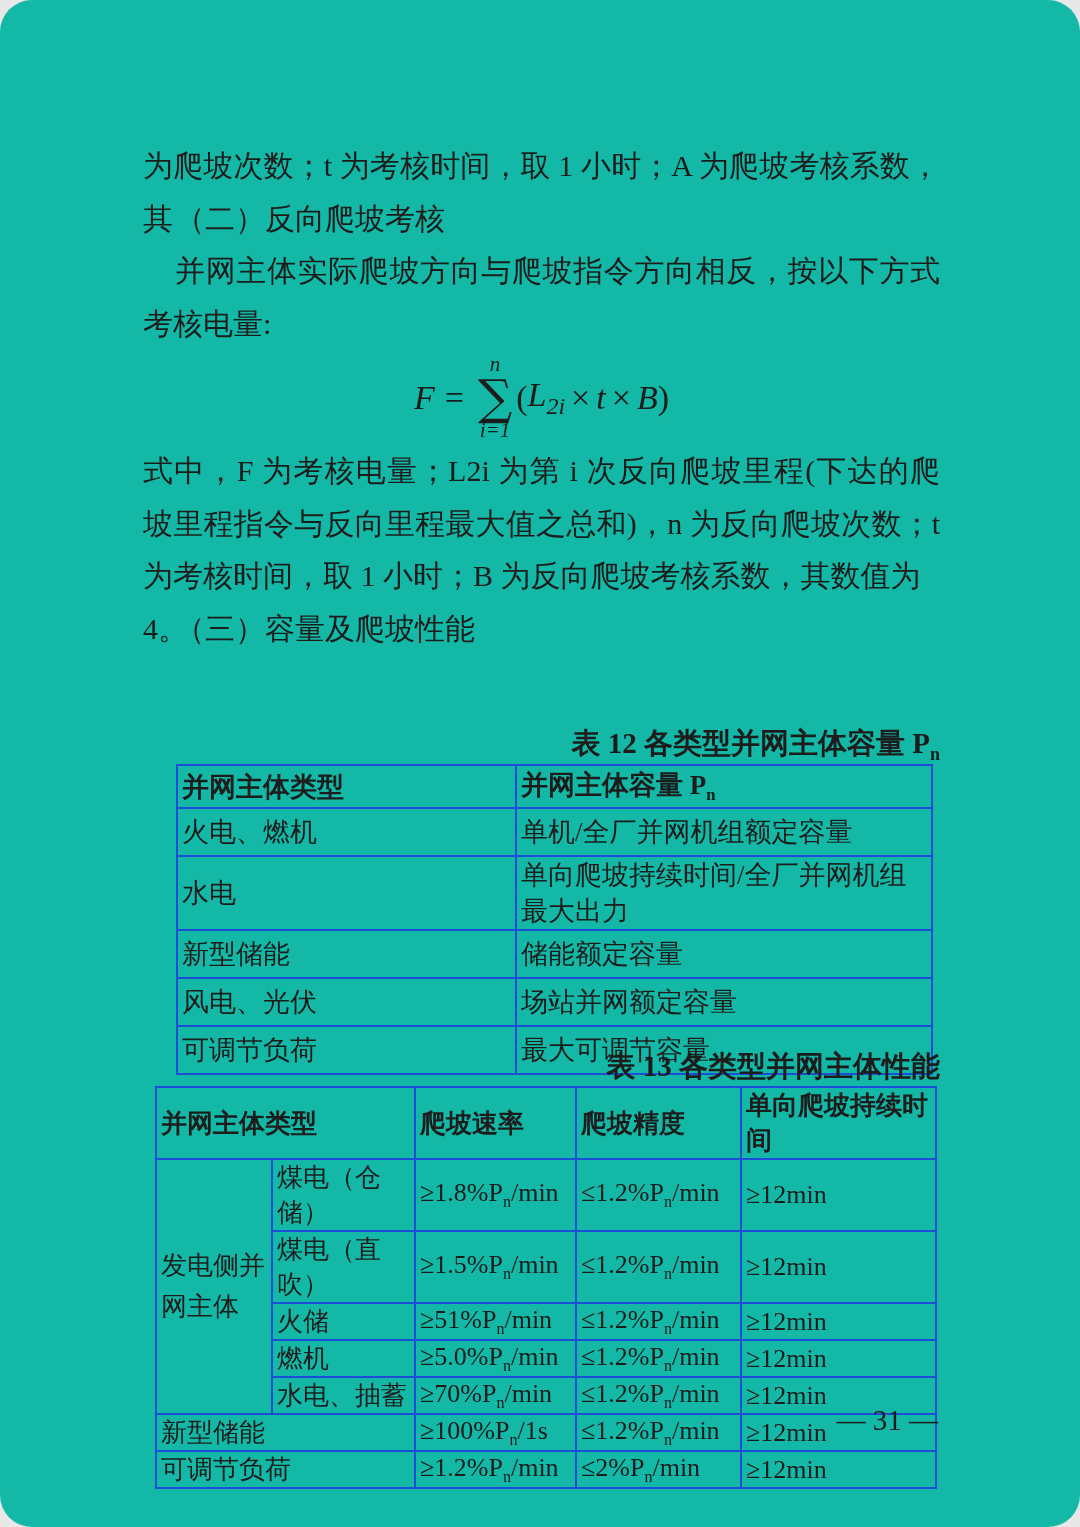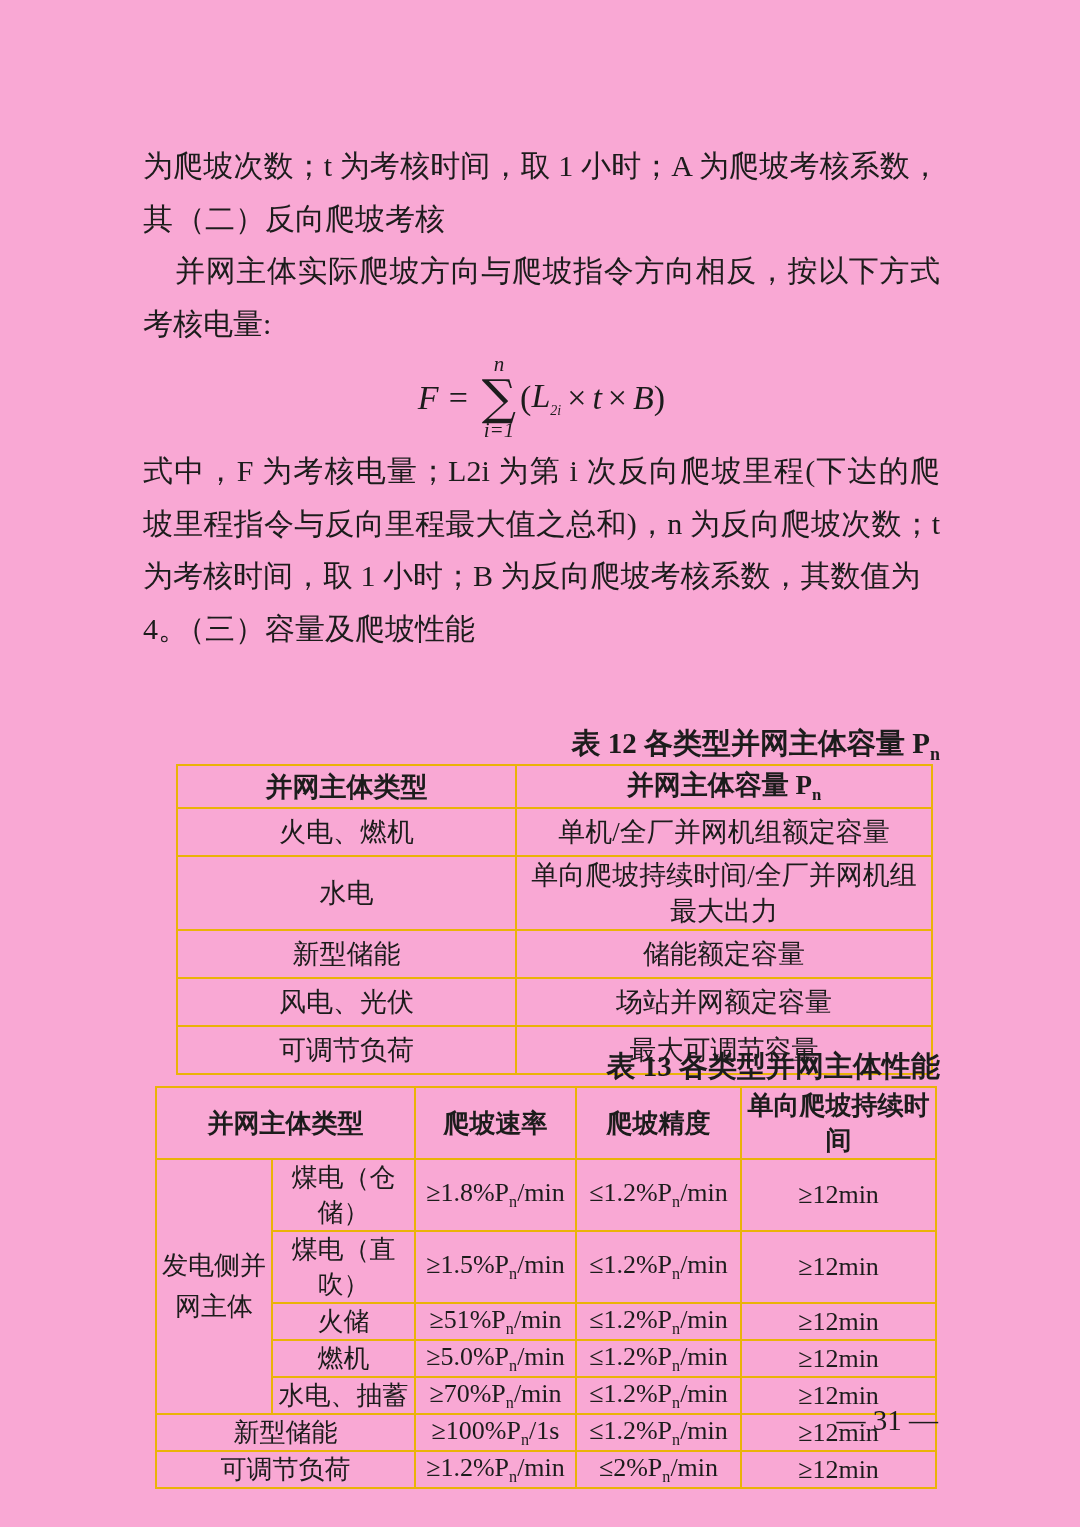--- a/index.html
+++ b/index.html
@@ -1,52 +1,53 @@
 <!DOCTYPE html>
 <html><head>
 <meta charset="utf-8">
 <style>
   html,body { margin:0; padding:0; background:#e8e8e8; }
   .page {
     position:relative; width:1080px; height:1527px; margin:0 auto;
-    background:#f9a8d4; color:#1c1c1c;
+    background:#14b8a6; color:#1c1c1c;
     font-family:"Liberation Serif","DejaVu Serif",serif;
     overflow:hidden;
+    border-radius:32px;
   }
   .text-col { position:absolute; left:143px; top:140px; width:797px; }
   .line { font-size:30px; line-height:52.5px; height:52.5px; }
   .just { text-align:justify; text-align-last:justify; }
   .indent { text-indent:32px; }
 
   
   .formula-row {
     height:95px; display:flex; align-items:center; justify-content:center;
     font-size:34px; font-style:italic;
   }
   .f-var { font-style:italic; }
   .f-eq { font-style:normal; margin:0 10px; }
   .f-sum { display:inline-flex; flex-direction:column; align-items:center; line-height:1; margin:0 4px; }
   .f-sum-top { font-size:21px; line-height:1; }
   .f-sigma { font-size:48px; line-height:0.95; font-style:normal; font-family:"DejaVu Serif","DejaVu Sans",serif; }
   .f-sum-bot { font-size:21px; line-height:1; }
-  .f-term sub { font-size:14px; }
+  .f-term sub { font-size:24px; }
   .f-op { font-style:normal; margin:0 6px; }
   .f-paren { font-style:normal; }
 
   
   .tbl-caption {
     position:absolute; left:143px; width:797px;
     font-weight:bold; text-align:right; font-size:29px; line-height:40px; height:40px;
   }
   .tbl-caption sub, th sub { font-weight:bold; }
   sub { font-size:0.62em; }
 
   
   table { border-collapse:collapse; table-layout:fixed; position:absolute; }
-  td, th { border:2px solid #eab308; text-align:center; vertical-align:middle; padding:0 4px; overflow:hidden;margin-left:35px; }
+  td, th { border:2px solid #1d4ed8; text-align:left; vertical-align:middle; padding:0 4px; overflow:hidden;margin-left:35px; }
   th { font-weight:bold; }
 
   .t12 { left:176px; top:764px; width:755px; }
   .t12 th { height:41px; font-size:27px; }
   .t12 td { height:46px; font-size:27px; }
 
   .t13 { left:155px; top:1086px; width:780px; }
   .t13 th { height:33px; font-size:26px; }
   .t13 td { height:33px; font-size:26px; }
   .t13 .group-cell { line-height:1.55; }

